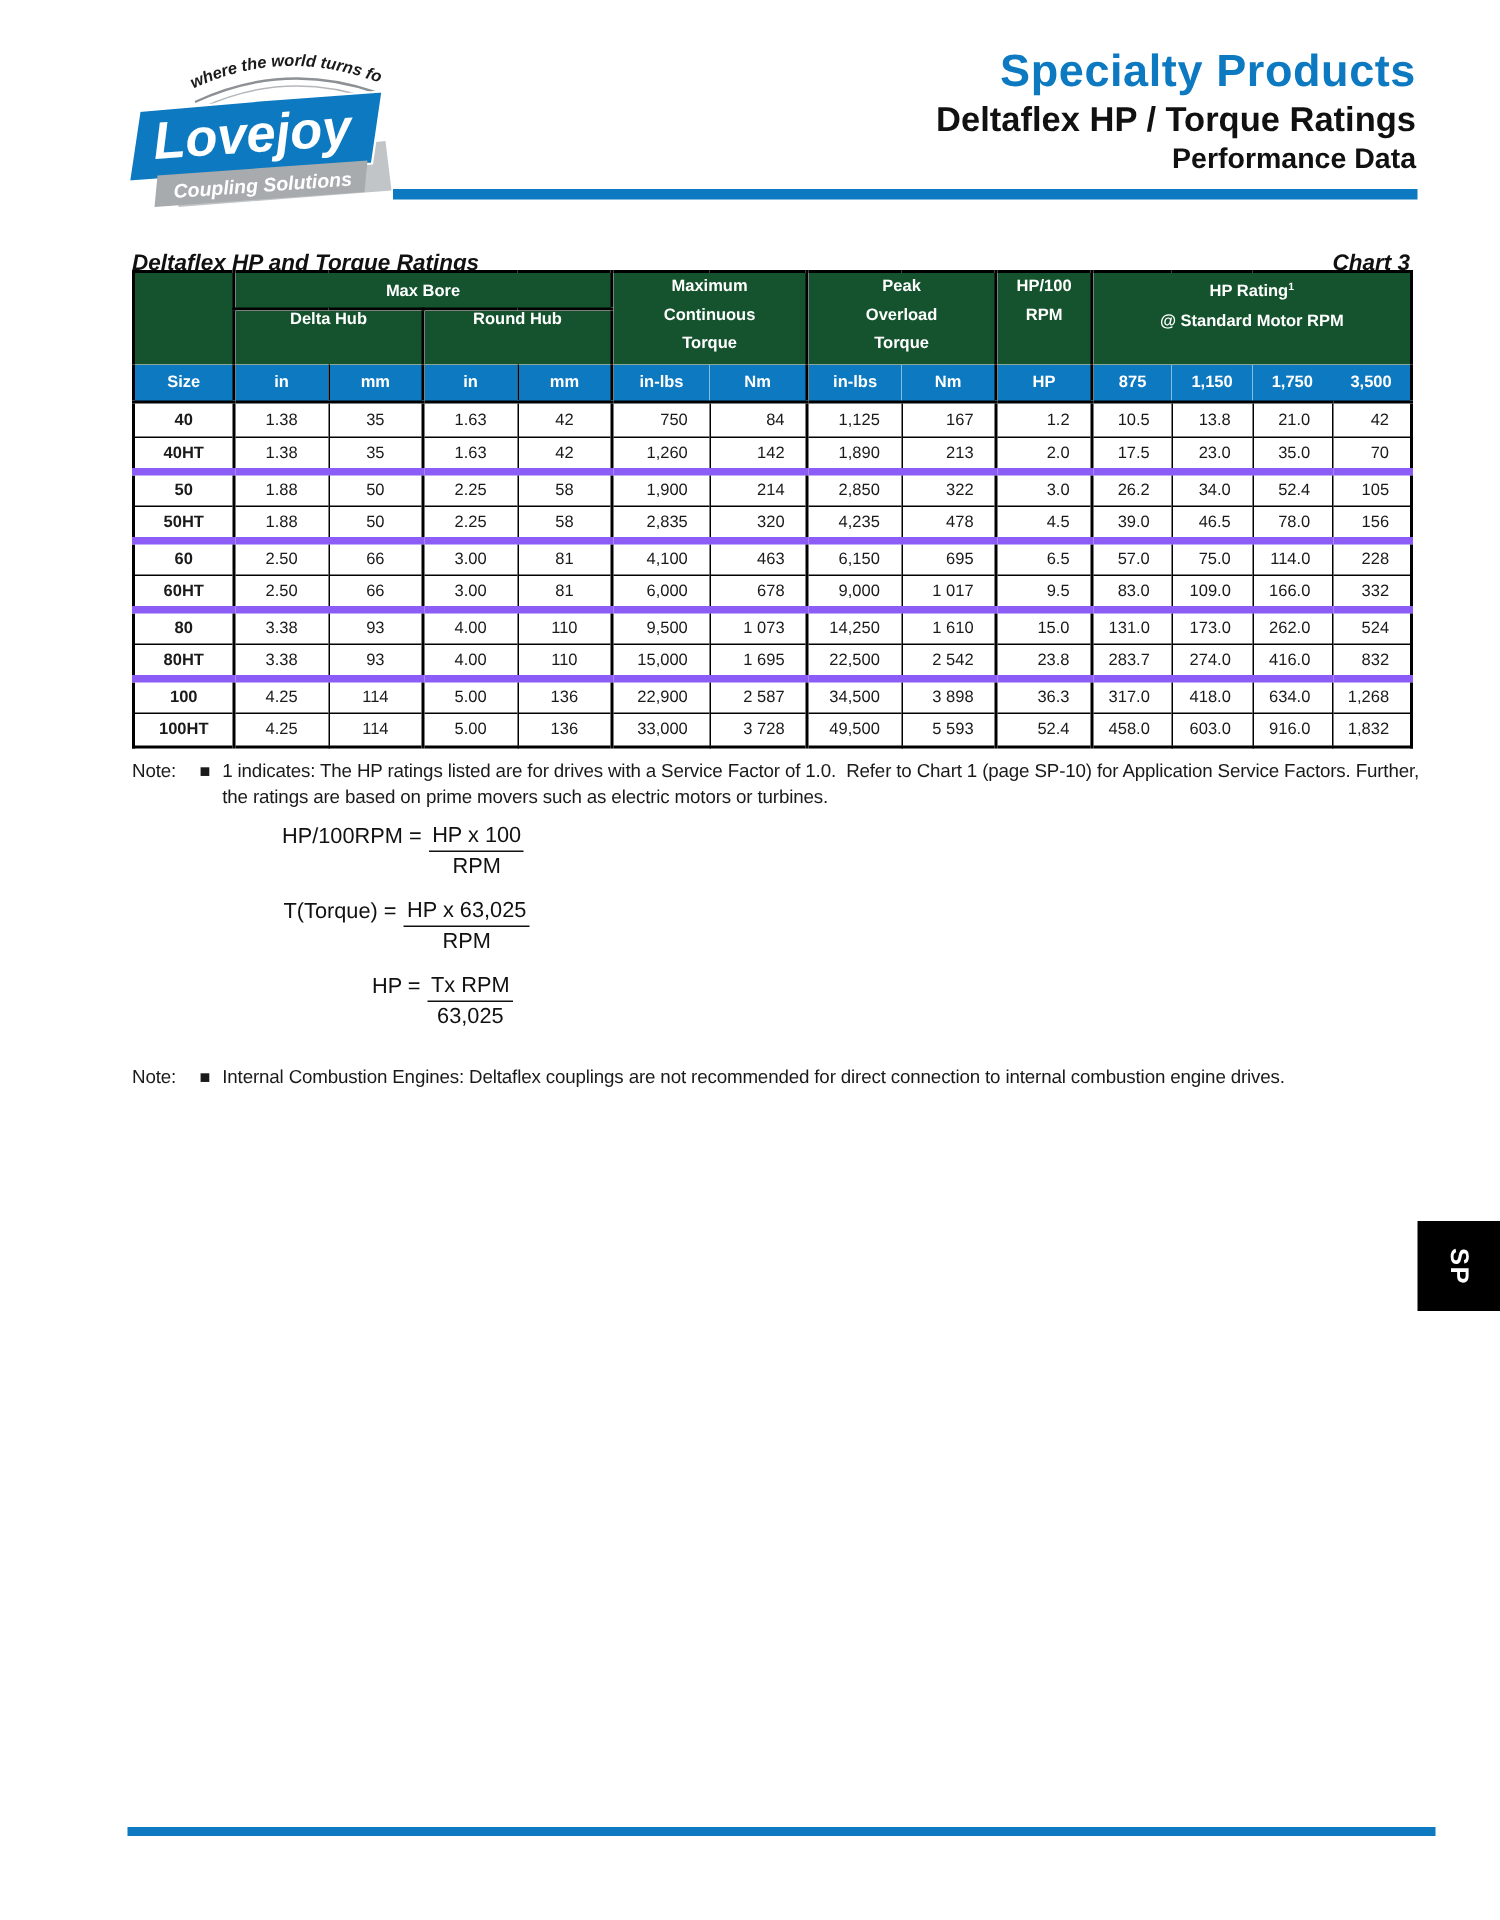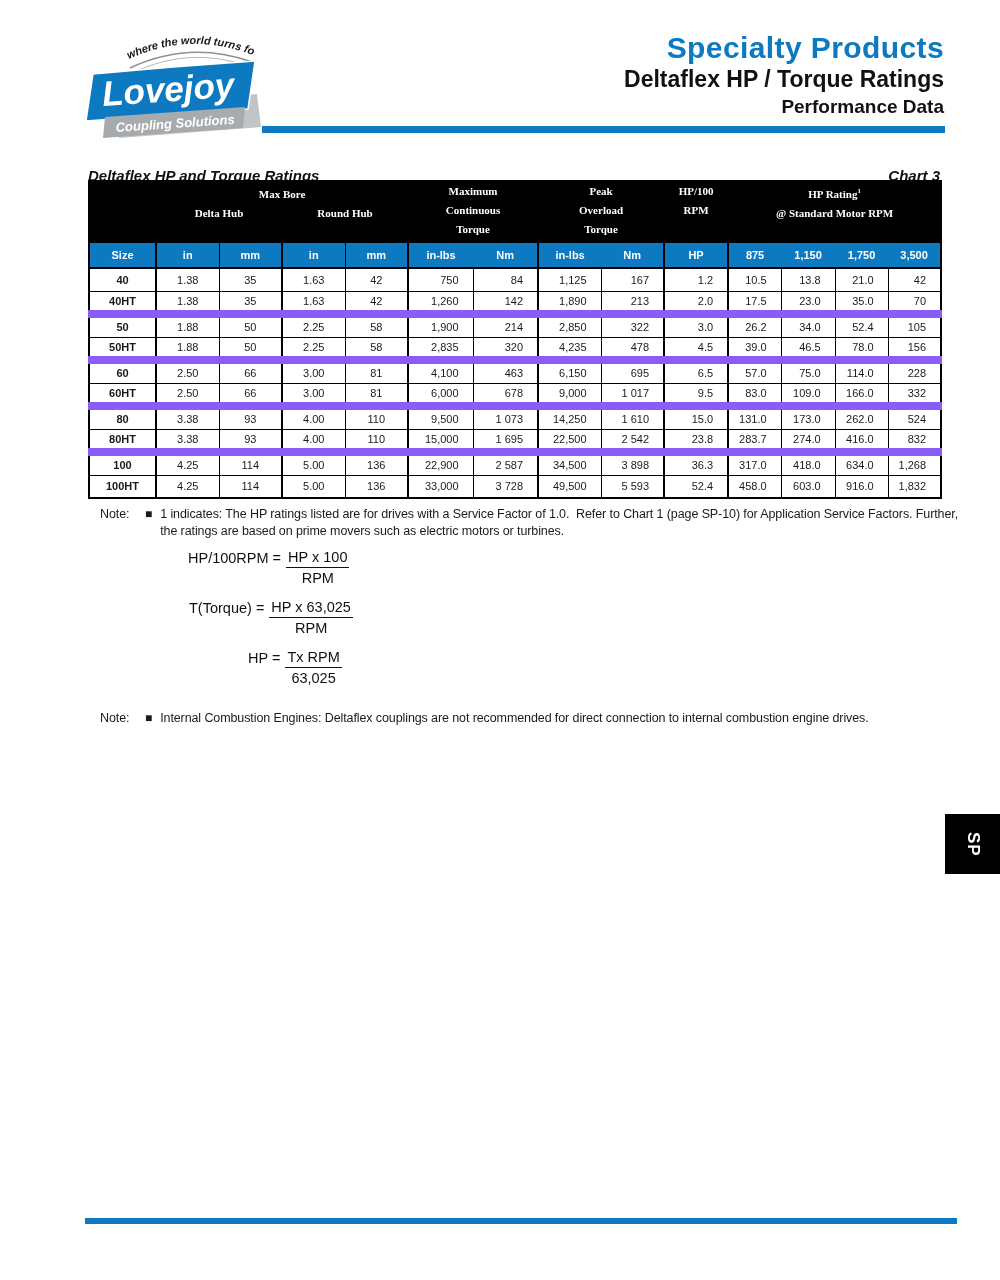--- a/index.html
+++ b/index.html
@@ -15,37 +15,37 @@
   .hdr-sub   { display:block; font-size:23px; font-weight:bold; color:#111; line-height:30px; }
   .hdr-sub2  { display:block; font-size:19px; font-weight:bold; color:#111; line-height:26px; }
   .hdr-rule  { position:absolute; left:262px; top:126px; width:683px; height:7px; background:#0c79c0; }
   
   .chart-row { position:absolute; left:88px; top:151px; width:852px; display:flex; justify-content:space-between; }
   .chart-title, .chart-label { font-size:15px; font-weight:bold; font-style:italic; color:#111;margin-top:16px; }
   
   table.ratings { position:absolute; left:88px; top:180px; width:852px;
     border-collapse:collapse; table-layout:fixed; border:2px solid #000; }
   .ratings th, .ratings td { padding:0; font-size:11px; overflow:hidden; }
-  .ratings thead th { background:#000000; color:#fff; font-weight:bold;font-family:Liberation Serif, serif; }
+  .ratings thead th { background:#14532d; color:#fff; font-weight:bold; }
   .row-a { height:25px; } .row-b { height:37px; } .row-c { height:25px; }
   .ratings tbody tr { height:23px; }
   .bl1 { border-left:1px solid #000; }
   .bl2 { border-left:2px solid #000; }
   .max-bore-cell { border-bottom:2px solid #000; text-align:center; vertical-align:middle; }
   .hub-cell { text-align:center; vertical-align:top; padding-top:4px; }
   .gh { text-align:center; vertical-align:top; padding-top:5px; line-height:19px; }
   .gh .gl { display:block; }
   .gh sup { font-size:7px; }
   .row-c td { background:#0c79c0; color:#fff; font-weight:bold; text-align:center; border-bottom:2px solid #000; }
   .ratings tbody td { border-top:1px solid #000; background:#fff; text-align:center; color:#1a1a1a; }
-  .ratings tbody tr.group-end td { border-bottom:8px solid #8b5cf6; }
+  .ratings tbody tr.group-end td { border-bottom:5px solid #8b5cf6; }
   .ratings tbody td.size-cell { font-weight:bold; }
   .ratings tbody td.rnum { text-align:right; padding-right:14px; }
   
-  .note { position:absolute; left:88px; display:flex; font-size:12.5px; line-height:17px; letter-spacing:-0.1px;margin-left:12px; }
+  .note { position:absolute; left:88px; display:flex; font-size:12.5px; line-height:17px; letter-spacing:-0.1px; }
   .note-label { width:45px; flex:none; }
   .note-bullet { flex:none; margin-right:8px; font-size:12px; line-height:17px; }
   .note-text span { display:block; white-space:pre; }
   
   .formulas { position:absolute; left:88px; top:549px; font-size:14.5px; color:#111; }
   .formula { display:flex; align-items:flex-start; margin-bottom:13px; }
   .f-lhs { white-space:pre; line-height:18px; }
   .frac { display:inline-block; text-align:center; margin-left:5px; }
   .f-num { display:block; border-bottom:1.5px solid #111; padding:0 2px 2px 2px; line-height:16px; }
   .f-den { display:block; padding-top:2px; line-height:16px; }

